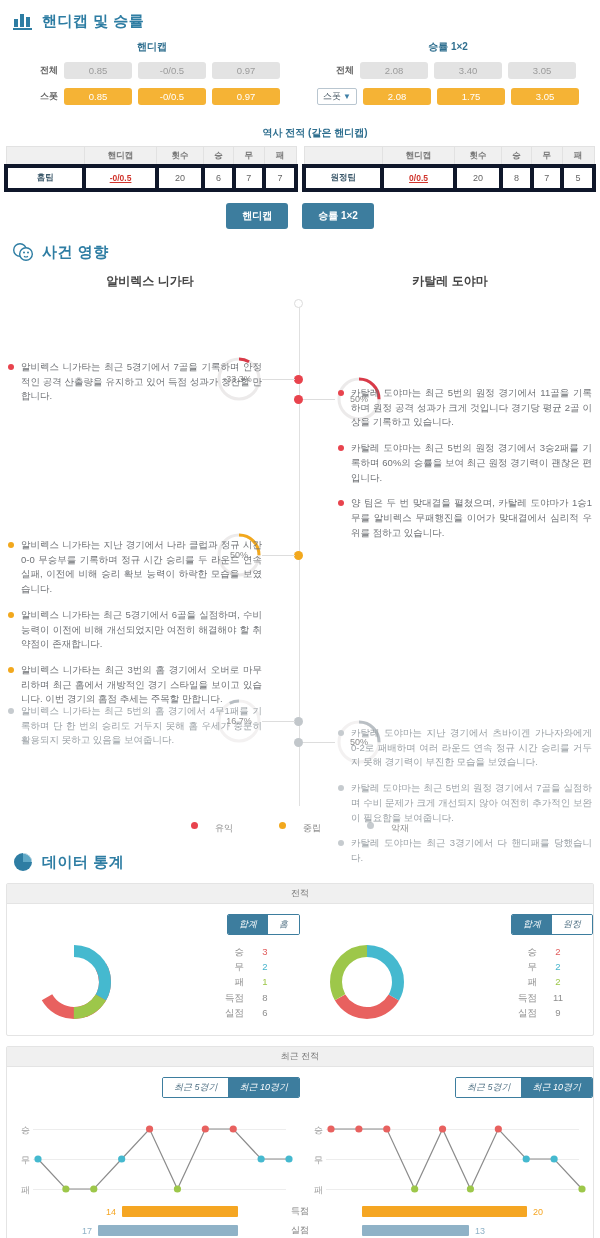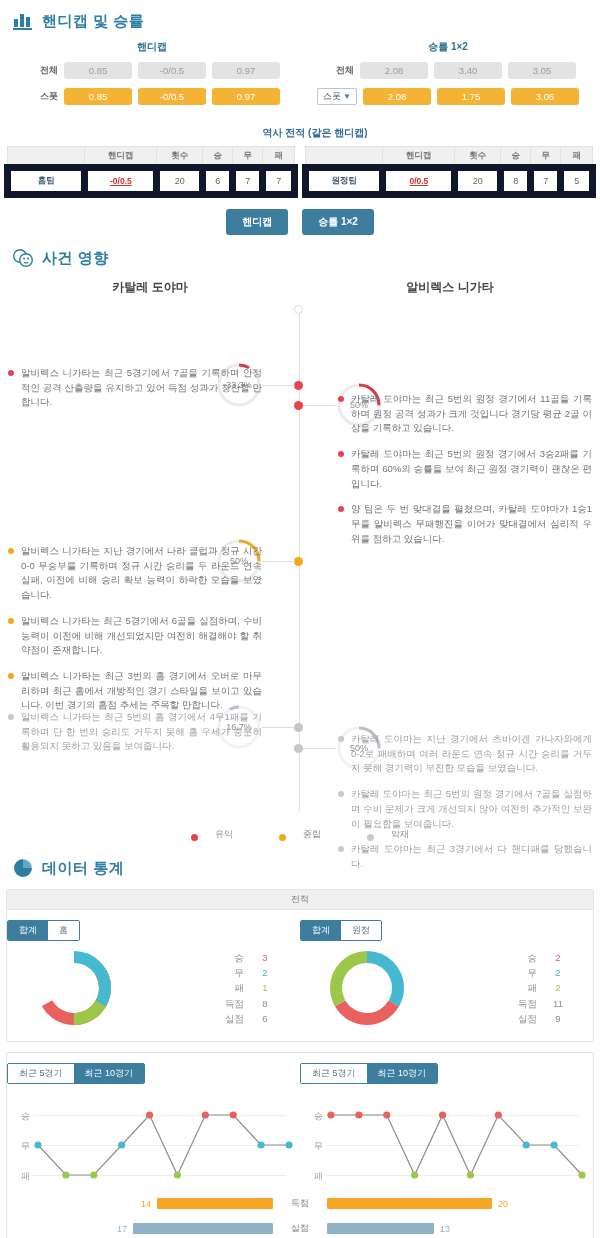--- a/index.html
+++ b/index.html
@@ -37,21 +37,21 @@
   
   .hist-title{text-align:center;font-size:10px;font-weight:bold;color:#2f6f8f;margin:12px 0 6px;padding-left:30px;}
   .hist-wrap{display:flex;gap:4px;padding:0 4px;}
   .hist-col{flex:1;}
   table.hist{width:100%;border-collapse:collapse;table-layout:fixed;}
   table.hist th{
     background:#f0f0f0;border:1px solid #e2e2e2;font-size:8.5px;color:#777;
     font-weight:bold;height:17px;padding:0;
   }
   table.hist td{
-    border:7px solid #0f172a;font-size:9px;color:#666;height:20px;padding:0;text-align:center;
+    border:4px solid #0f172a;font-size:9px;color:#666;height:20px;padding:0;text-align:center;
   }
   table.hist td.team{font-weight:bold;color:#3d5a6c;font-size:8.5px;}
   table.hist td.hcp a{color:#d0342c;text-decoration:underline;font-weight:bold;font-size:8.5px;}
   .btn-row{display:flex;justify-content:center;gap:14px;margin:11px 0 2px;}
   .btn{
     background:#3d7d9e;color:#fff;font-size:10px;font-weight:bold;border:none;border-radius:3px;
     padding:6px 16px;cursor:pointer;
   }
 
   
@@ -82,52 +82,52 @@
     color:#6f7276;text-align:justify;
   }
   ul.bullets li:before{
     content:"";position:absolute;left:0;top:4px;width:6px;height:6px;border-radius:50%;
     background:#e8434d;
   }
   ul.bullets.amber li:before{background:#f2a81d;}
   ul.bullets.gray li:before{background:#c6cbcf;}
   ul.bullets.gray li{color:#9ba1a6;}
   .legend{display:flex;justify-content:center;gap:46px;margin-top:2px;}
-  .legend .li{display:flex;align-items:flex-end;gap:17px;font-size:9px;color:#8a8a8a;}
+  .legend .li{display:flex;align-items:flex-start;gap:17px;font-size:9px;color:#8a8a8a;}
   .legend .dot{width:7px;height:7px;border-radius:50%;}
 
   
   .card{
     border:1px solid #e4e4e4;margin:6px 6px 10px;border-radius:2px;background:#fff;
   }
   .card-head{
     background:#f0f0f0;border-bottom:1px solid #e4e4e4;text-align:center;
     font-size:9px;color:#7b7b7b;height:19px;line-height:19px;
   }
   .card-body{padding:10px 0 12px;}
   .toggle-row{display:flex;}
-  .toggle-half{flex:1;display:flex;justify-content:flex-start;}
+  .toggle-half{flex:1;display:flex;justify-content:flex-end;font-style:italic;}
   .seg{display:flex;border:1px solid #3d7d9e;border-radius:2px;overflow:hidden;}
   .seg .opt{font-size:9px;padding:3px 11px;background:#fff;color:#4e6f82;cursor:pointer;}
   .seg .opt.on{background:#3d7d9e;color:#fff;}
   .stats-row{display:flex;margin-top:6px;}
   .stat-half{flex:1;display:flex;align-items:center;}
   .donut-big{width:82px;height:82px;margin-left:26px;flex:0 0 82px;}
   .kv{margin-left:auto;margin-right:28px;font-size:9.5px;line-height:1.62;}
   .kv .line{display:flex;justify-content:flex-end;gap:14px;}
   .kv .k{color:#8e8e8e;}
   .kv .v{width:14px;text-align:center;}
   .v.win{color:#e15b5b;} .v.draw{color:#46b4cc;} .v.loss{color:#9dc74a;} .v.pts{color:#8e8e8e;}
 
   
   .form-row{display:flex;margin-top:10px;}
   .form-half{flex:1;position:relative;height:95px;}
   .ylab{position:absolute;left:14px;font-size:9px;color:#9a9a9a;}
   .gridline{position:absolute;left:26px;right:14px;height:1px;background:#ededed;}
-  .goal-row{display:flex;align-items:center;margin-top:8px;padding:0 8px 4px;}
+  .goal-row{display:flex;align-items:center;margin-top:2px;padding:0 8px 4px;gap:35px;}
   .goal-side{flex:1;display:flex;align-items:center;gap:6px;}
   .goal-side.left{justify-content:flex-end;}
   .goal-mid{width:54px;text-align:center;font-size:9px;color:#7e7e7e;}
   .bar{height:11px;border-radius:1px;}
   .bar.gf{background:#f5a623;}
   .bar.ga{background:#8fb2c7;}
   .num{font-size:9px;}
   .num.gf{color:#f5a623;} .num.ga{color:#8fb2c7;}
 </style>
 </head>
@@ -262,22 +262,22 @@
         <circle cx="12" cy="11.5" r="1" fill="#2e7da3"></circle>
         <circle cx="16" cy="11.5" r="1" fill="#2e7da3"></circle>
         <path d="M12 15.2 q2 1.6 4 0" fill="none" stroke="#2e7da3" stroke-width="1.2"></path>
       </svg>
     </span>
     <span class="title">사건 영향</span>
   </div>
 
   <div class="impact">
     <div class="team-names">
+      <span class="tn">알비렉스 니가타</span>
       <span class="tn">카탈레 도야마</span>
-      <span class="tn">알비렉스 니가타</span>
     </div>
 
     <div class="impact-body">
       <div class="spine"></div>
       <div class="spine-cap"></div>
 
       <div class="node red" style="left:294px;top:85px;"></div>
       <div class="node red" style="left:294px;top:105px;"></div>
       <div class="node amber" style="left:294px;top:261px;"></div>
       <div class="node gray" style="left:294px;top:427px;"></div>
@@ -464,20 +464,21 @@
               <span class="k">실점</span>
               <span class="v pts">9</span>
             </div>
           </div>
         </div>
       </div>
     </div>
   </div>
 
   <div class="card">
+    <div class="card-head">최근 전적</div>
     <div class="card-body">
       <div class="toggle-row">
         <div class="toggle-half">
           <div class="seg">
             <span class="opt">최근 5경기</span>
             <span class="opt on">최근 10경기</span>
           </div>
         </div>
         <div class="toggle-half">
           <div class="seg">

